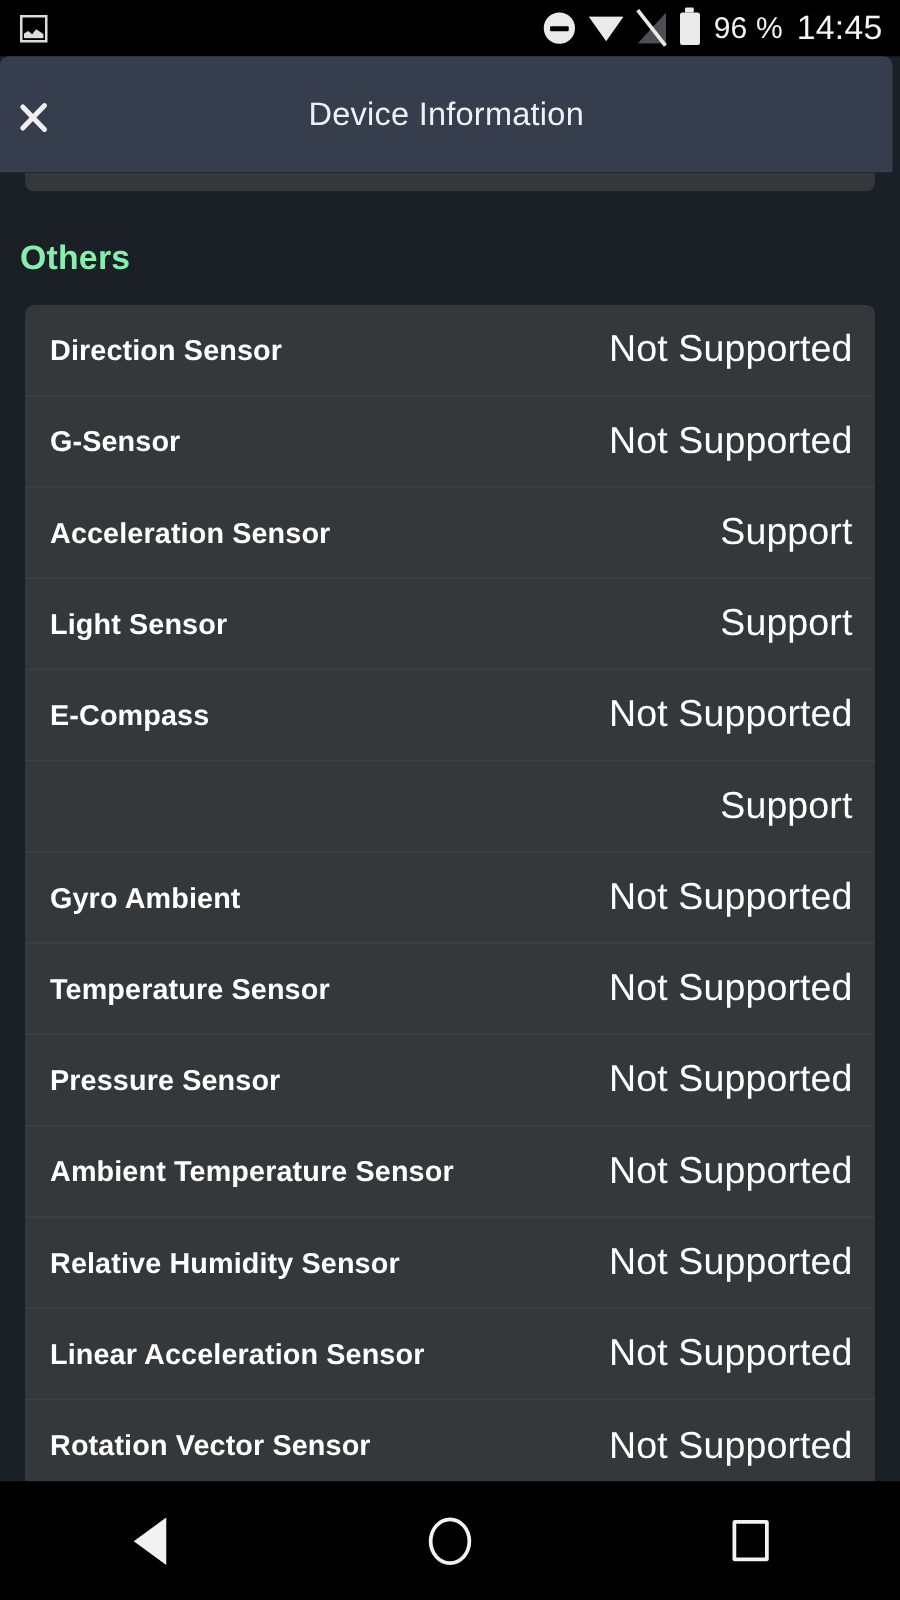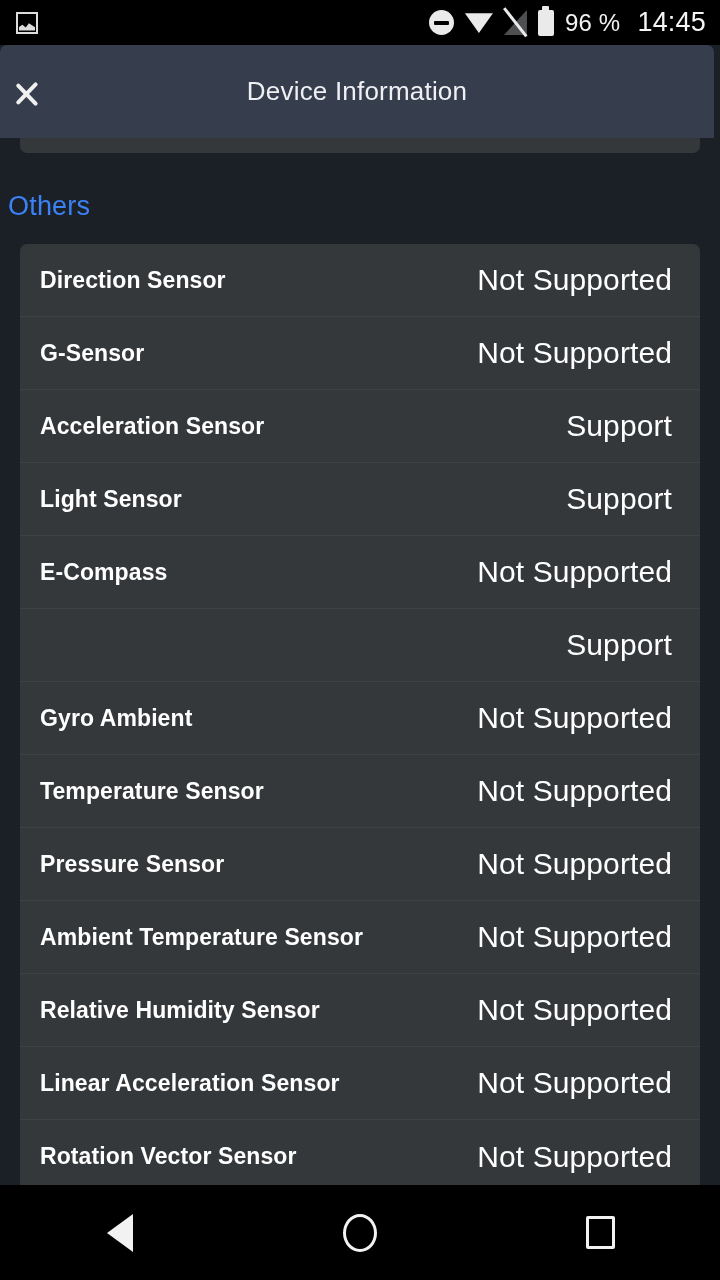--- a/index.html
+++ b/index.html
@@ -25,21 +25,21 @@
     padding:0 14px 0 16px;
   }
   .sb-left { display:flex; align-items:center; gap:10px; }
   .sb-right { margin-left:auto; display:flex; align-items:center; gap:11px; }
   .sb-text {
     color:#f2f2f2; font-size:24px; font-weight:400;
     letter-spacing:0.2px; line-height:1;
   }
   .sb-clock {
     color:#f5f5f5; font-size:27px; font-weight:400;
-    letter-spacing:0.2px; line-height:1; margin-left:6px;
+    letter-spacing:0.2px; line-height:1; margin-left:0;
   }
   .icon-screenshot {
     width:22px; height:22px;
     border:2px solid #dcdcdc;
     position:relative; overflow:hidden;
   }
   .icon-screenshot::after {
     content:""; position:absolute; left:1px; bottom:1px;
     width:16px; height:8px; background:#dcdcdc;
     clip-path:polygon(0 100%,0 55%,22% 28%,42% 62%,62% 10%,100% 60%,100% 100%);
@@ -120,36 +120,36 @@
   }
 
   .card-partial {
     margin:0 20px 0 20px;
     height:15px;
     background:#35383b;
     border-radius:0 0 7px 7px;
   }
 
   .section-title {
-    color:#3b82f6; font-size:27px; font-weight:normal;
-    padding:38px 0 22px 8px;
+    color:#86efac; font-size:27px; font-weight:bold;
+    padding:38px 0 22px 16px;
     letter-spacing:0.2px;
   }
 
   .card {
     margin:0 20px;
     background:#35383b;
     border-radius:7px 7px 0 0;
     overflow:hidden;
   }
 
   .row {
     height:73px;
     display:flex; align-items:center;
-    padding:0 28px 0 20px;
+    padding:0 18px 0 20px;
     border-bottom:1px solid #3f4245;
     cursor:default;
   }
   .row:last-child { border-bottom:none;justify-content:flex-end; }
   .row-label {
     color:#ffffff; font-size:23px; font-weight:bold;
     letter-spacing:0.1px;
   }
   .row-value {
     margin-left:auto;

